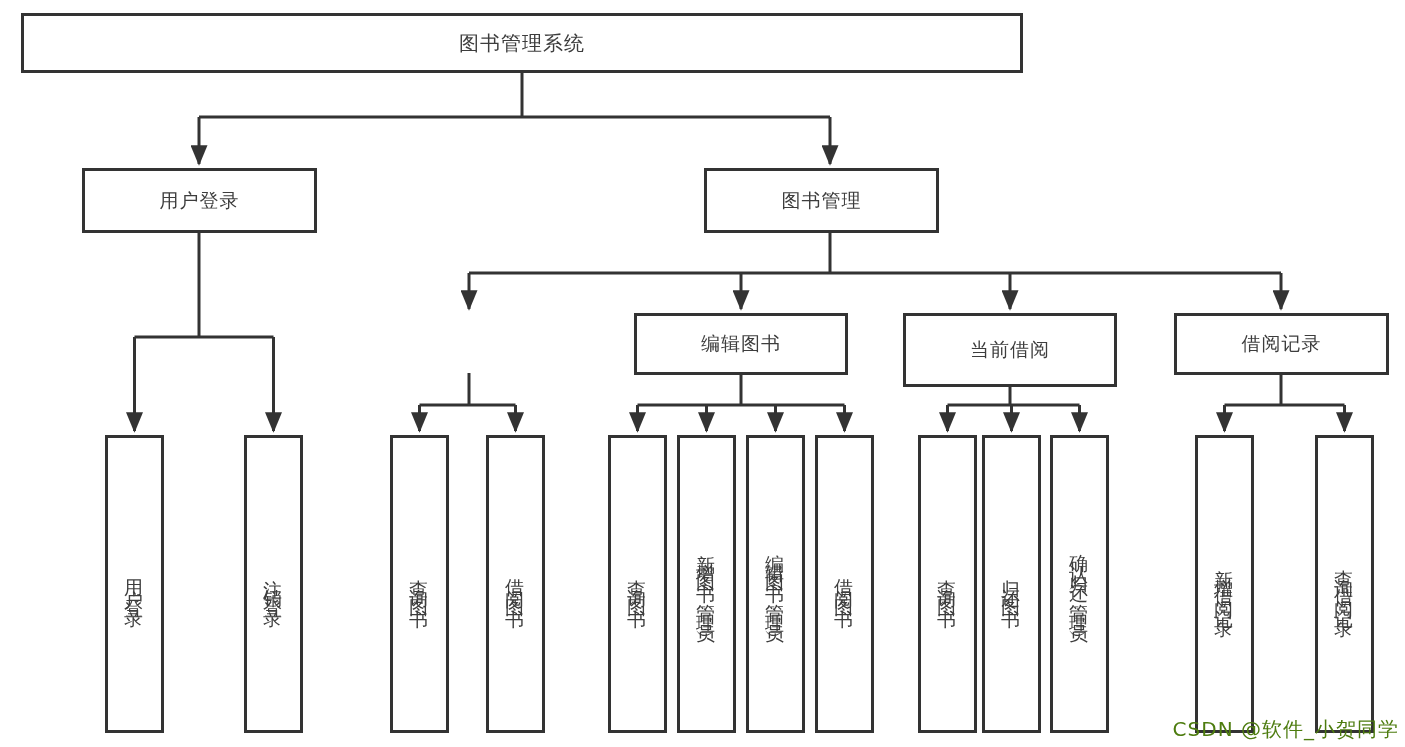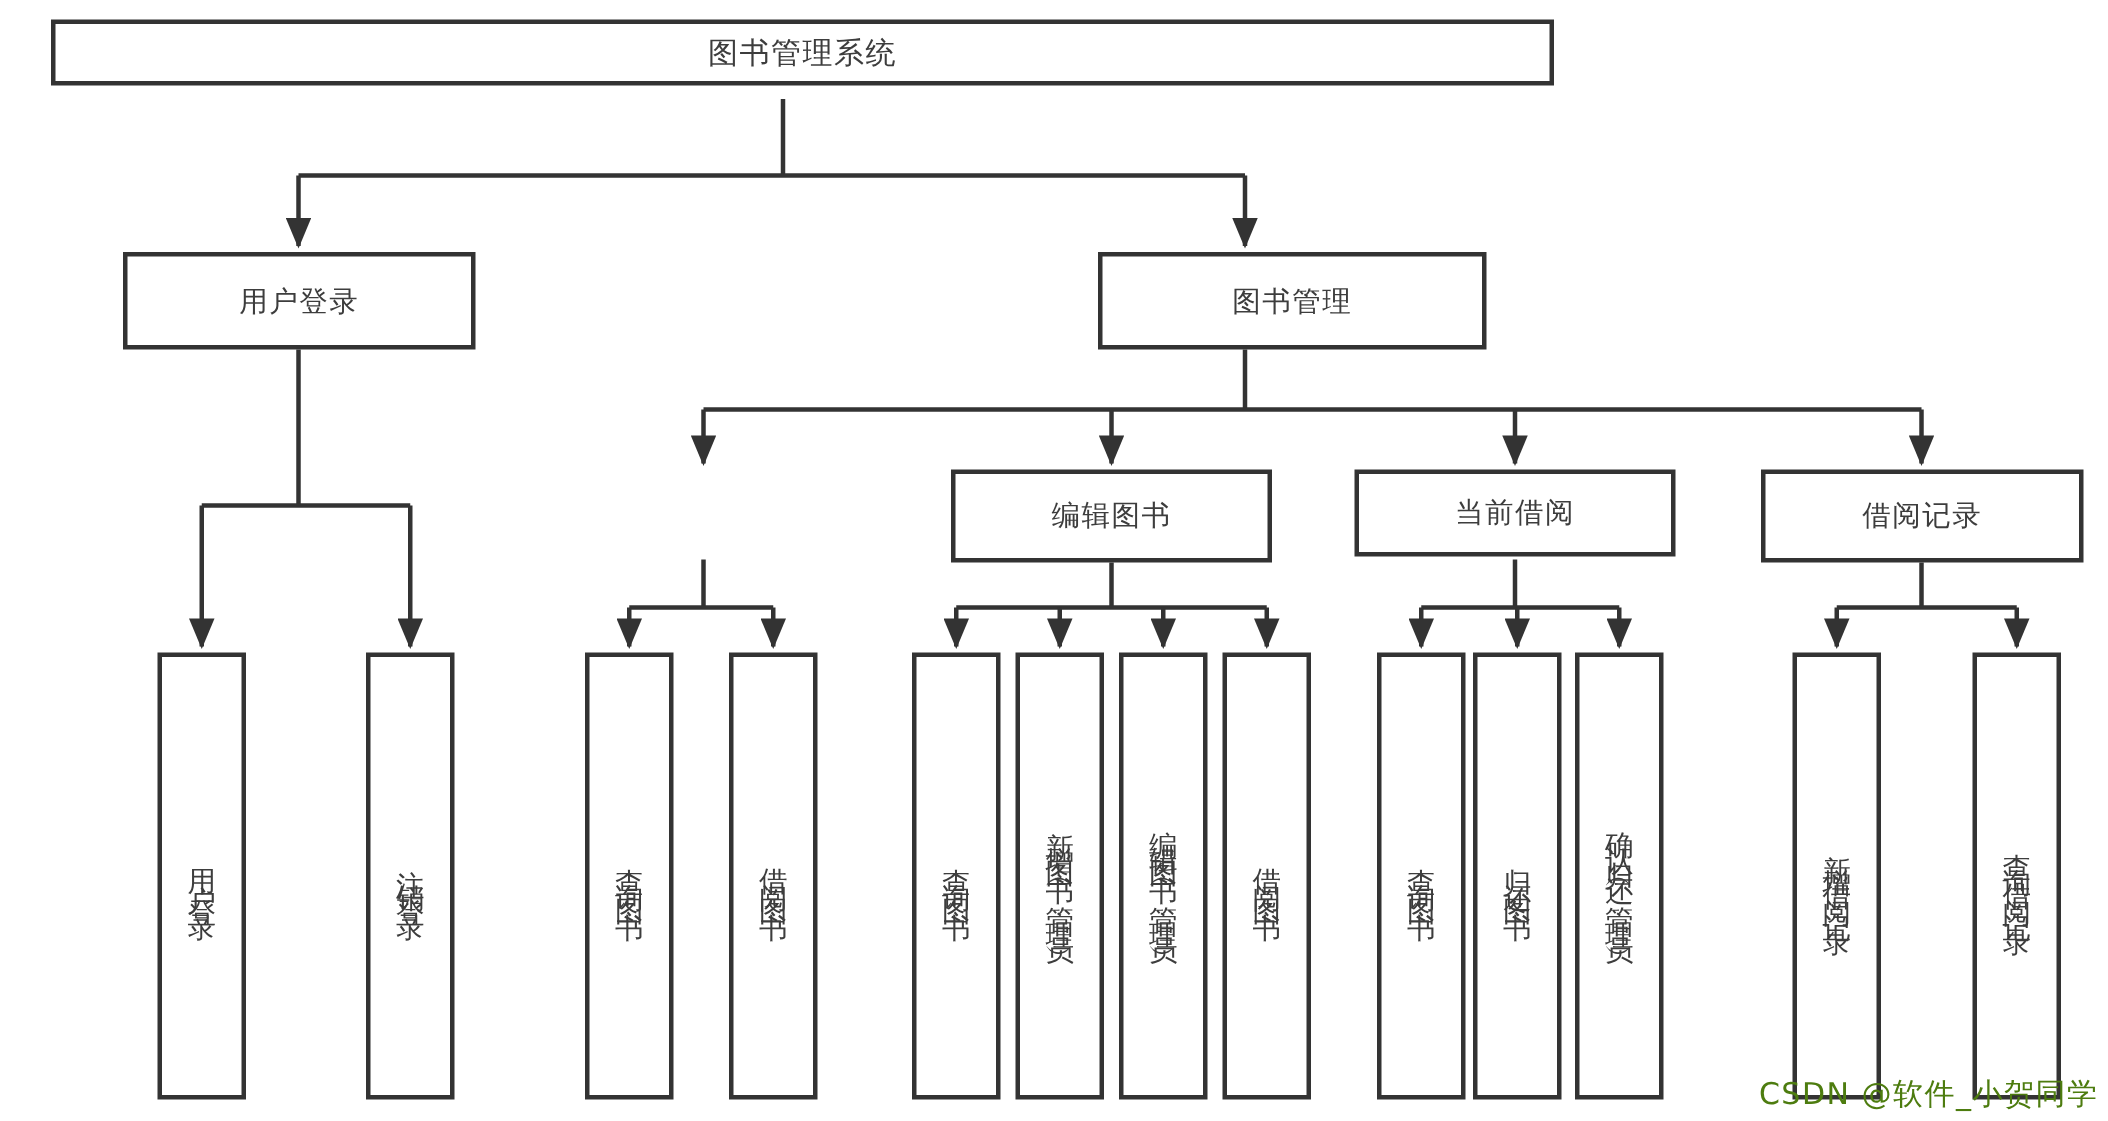--- a/index.html
+++ b/index.html
@@ -106,35 +106,35 @@
     <line class="a" x1="947.5" y1="405" x2="947.5" y2="431" marker-end="url(#arrow)"></line>
     <line class="a" x1="1011.5" y1="405" x2="1011.5" y2="431" marker-end="url(#arrow)"></line>
     <line class="a" x1="1079.5" y1="405" x2="1079.5" y2="431" marker-end="url(#arrow)"></line>
 
     <path class="c" d="M1281 373 V405"></path>
     <path class="c" d="M1224.5 405 H1344.5"></path>
     <line class="a" x1="1224.5" y1="405" x2="1224.5" y2="431" marker-end="url(#arrow)"></line>
     <line class="a" x1="1344.5" y1="405" x2="1344.5" y2="431" marker-end="url(#arrow)"></line>
   </svg>
 
-  <div class="node h root" style="left:34px;top:13px;width:1002px;height:44px">
+  <div class="node h root" style="left:21px;top:13px;width:1002px;height:60px">
     <span>图书管理系统</span>
   </div>
 
   <div class="node h" style="left:82px;top:168px;width:235px;height:65px">
     <span>用户登录</span>
   </div>
-  <div class="node h" style="left:732px;top:168px;width:259px;height:65px">
+  <div class="node h" style="left:704px;top:168px;width:235px;height:65px">
     <span>图书管理</span>
   </div>
 
   <div class="node h" style="left:634px;top:313px;width:214px;height:62px">
     <span>编辑图书</span>
   </div>
-  <div class="node h" style="left:903px;top:313px;width:214px;height:58px">
+  <div class="node h" style="left:903px;top:313px;width:214px;height:74px">
     <span>当前借阅</span>
   </div>
   <div class="node h" style="left:1174px;top:313px;width:215px;height:62px">
     <span>借阅记录</span>
   </div>
 
   <div class="node v" style="left:105px;top:435px;width:59px;height:298px">
     <span>用户登录</span>
   </div>
   <div class="node v" style="left:244px;top:435px;width:59px;height:298px">

